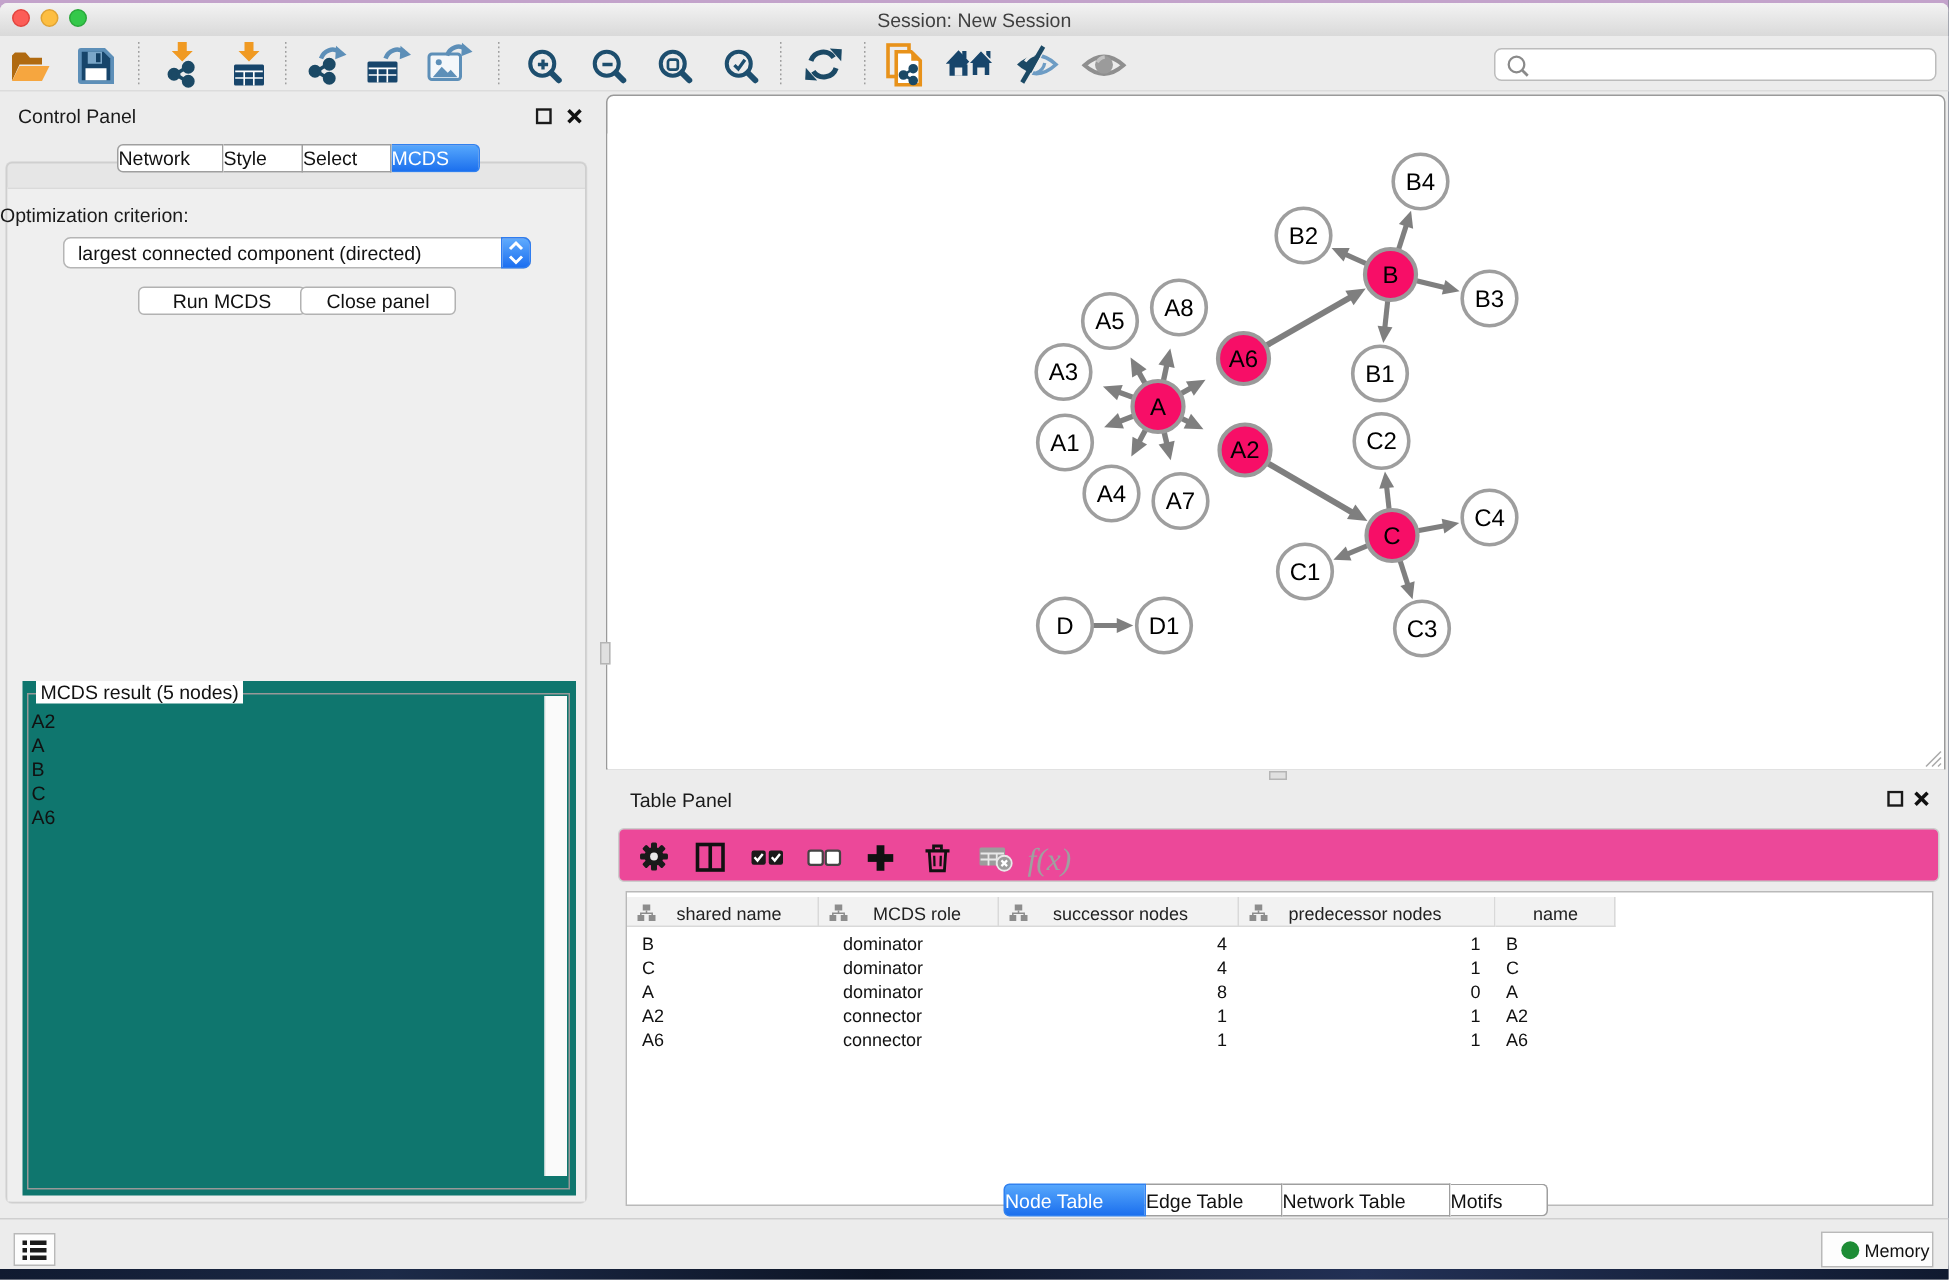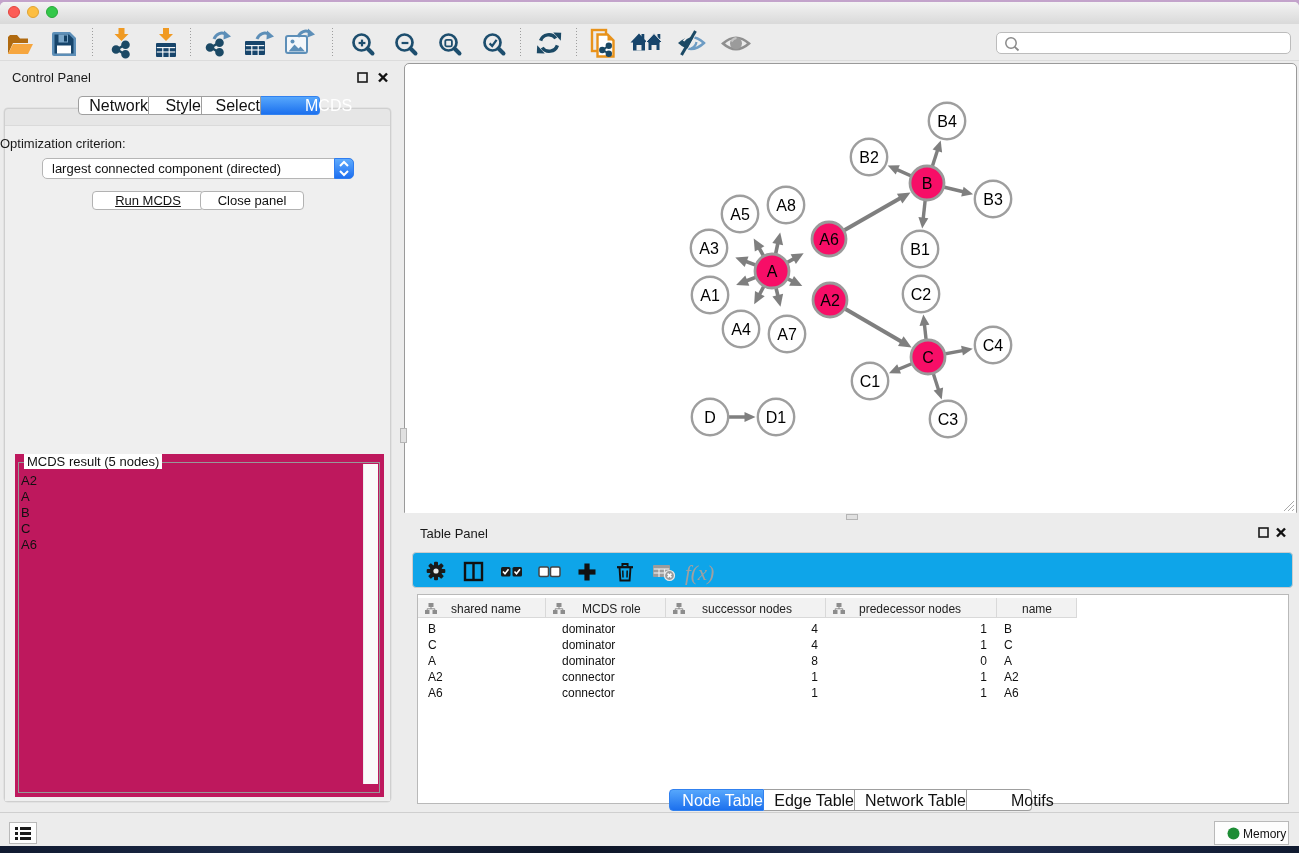--- a/index.html
+++ b/index.html
@@ -26,58 +26,58 @@
   #toolbar { left:0; top:24px; width:1299px; height:37px; background:#ececec;
      border-bottom:1px solid #dcdcdc; }
   .tsep { position:absolute; top:4px; height:29px; width:1px;
      background-image:linear-gradient(#9e9e9e 1px, transparent 1px);
      background-size:1px 3px; }
   #searchbox { left:996px; top:8px; width:295px; height:22px; background:#fff;
      border:1px solid #bcbcbc; border-radius:5px; }
   
   #cpTitle { left:12px; top:70px; font-size:13px; color:#1a1a1a; }
   .tabrow { position:absolute; display:flex; }
-  .tab { height:19px; font-size:16px; color:#111; background:#fff;
-     border:1px solid #9f9f9f; border-left:none; text-align:right; line-height:18px; }
+  .tab { height:19px; font-size:13px; color:#111; background:#fff;
+     border:1px solid #9f9f9f; border-left:none; text-align:left; line-height:18px; }
   .tab.first { border-left:1px solid #9f9f9f; border-radius:4px 0 0 4px; }
-  .tab.last { border-radius:0 4px 4px 0;padding-left:44px; }
+  .tab.last { border-radius:0 4px 4px 0; }
   .tab.sel { background:linear-gradient(#56a7fc,#1c70ee); color:#fff; border-color:#3181ef; }
   #cpBox { left:4px; top:108px; width:387px; height:694px; background:#e6e6e6;
      border:1px solid #cfcfcf; border-radius:4px; box-shadow:0 0 0 0.5px #d8d8d8; }
   #cpInner { left:5px; top:125px; width:385px; height:676px; background:#efefef;
      border-top:1px solid #dadada; }
   #optLabel { left:0px; top:136px; width:395px; text-align:left; font-size:13px; color:#1a1a1a; }
   #combo { left:42px; top:158px; width:312px; height:21px; background:#fff;
      border:1px solid #b5b5b5; border-radius:5px; font-size:13px; color:#111;
      line-height:19px; padding-left:9px; }
   #comboBtn { left:334px; top:158px; width:20px; height:21px;
      background:linear-gradient(#5fabfd,#1d6ff0); border-radius:0 5px 5px 0;
      border:1px solid #2f7df0; }
   .btn { position:absolute; height:19px; background:#fff; border:1px solid #b2b2b2;
      border-radius:4px; font-size:13px; color:#111; text-align:center; line-height:17px; }
   
-  #resultWrap { left:15px; top:454px; width:369px; height:343px; background:#be185d; }
+  #resultWrap { left:15px; top:454px; width:369px; height:343px; background:#0f766e; }
   #resultFs { position:absolute; left:3px; top:8px; width:362px; height:331px;
      border:1px solid #989898; }
   #resultLegend { position:absolute; left:5px; top:-9px; background:#fff; padding:0 3px;
      font-size:13px; color:#111; }
   #resultList { position:absolute; left:6px; top:19px; font-size:13px; color:#111; line-height:16px; }
   #resultSb { position:absolute; left:348px; top:10px; width:15px; height:320px;
      background:#fafafa; border-left:1px solid #ececec; }
   
   #netwin { left:404px; top:63px; width:893px; height:450px; background:#fff;
      border:1px solid #9a9a9a; border-radius:5px 5px 0 0;
      }
   #nettitle { position:absolute; left:0; top:0; width:100%; height:24px;
      background:linear-gradient(#f0f0f0,#d6d6d6); border-bottom:1px solid #b3b3b3;
      border-radius:5px 5px 0 0; }
   #netcanvas { position:absolute; left:0; top:25px; width:891px; height:424px; background:#fff; }
   
   #tpTitle { left:420px; top:526px; font-size:13px; color:#1a1a1a; }
-  #tpToolbar { left:412px; top:552px; width:881px; height:36px; background:#0ea5e9;
+  #tpToolbar { left:412px; top:552px; width:881px; height:36px; background:#ec4899;
      border:1px solid #cccccc; border-radius:4px; }
   #tpTable { left:417px; top:594px; width:872px; height:210px; background:#fff;
      border:1px solid #b9b9b9; }
   .thcell { position:absolute; top:0; height:20px; background:#f2f2f2;
      border-right:1px solid #d9d9d9; border-bottom:1px solid #d9d9d9; font-size:12px;
      color:#222; }
   .trow { position:absolute; font-size:12px; color:#111; height:16px; line-height:16px; }
   
   
   #statusbar { left:0; top:812px; width:1299px; height:34px; background:#ececec;
@@ -89,20 +89,21 @@
 </style>
 </head>
 <body>
 <div class="abs" id="deskTop"></div>
 <div class="abs" id="mainwin"></div>
 <div class="abs" id="deskBottom"></div>
 <div class="abs" id="titlebar">
   <div class="tl t1"></div>
     <div class="tl t2"></div>
     <div class="tl t3"></div>
+  <div class="abs" id="titleText">Session: New Session</div>
 </div>
 <div class="abs" id="toolbar">
 <svg width="1299" height="37" style="position:absolute;left:0;top:0">
 <defs>
  <g id="arrdown">
           <polygon points="4,0 10,0 10,6 14,6 7,13 0,6 4,6" fill="#f09a23"></polygon>
         </g>
  <g id="share">
           <g stroke="#1b4965" stroke-width="2.4" fill="#1b4965">
    <line x1="5" y1="6.5" x2="13" y2="1.5"></line>
@@ -268,21 +269,21 @@
     <div class="tab sel last" style="width:59px">MCDS</div>
 </div>
 <div class="abs" id="optLabel">Optimization criterion:</div>
 <div class="abs" id="combo">largest connected component (directed)</div>
 <div class="abs" id="comboBtn">
  <svg width="18" height="19" style="position:absolute;left:0px;top:0px">
   <polyline points="5,7 9,3 13,7" fill="none" stroke="#fff" stroke-width="2"></polyline>
   <polyline points="5,12 9,16 13,12" fill="none" stroke="#fff" stroke-width="2"></polyline>
  </svg>
 </div>
-<div class="btn" style="left:92px;top:191px;width:112px;text-decoration:underline;">Run MCDS</div>
+<div class="btn" style="left:92px;top:191px;width:112px;">Run MCDS</div>
 <div class="btn" style="left:200px;top:191px;width:104px;">Close panel</div>
 <div class="abs" id="resultWrap">
  <div id="resultFs">
       <div id="resultLegend">MCDS result (5 nodes)</div>
     </div>
  <div id="resultList">A2<br>A<br>B<br>C<br>A6</div>
  <div id="resultSb"></div>
 </div>
 
 <div class="abs" id="netwin">

